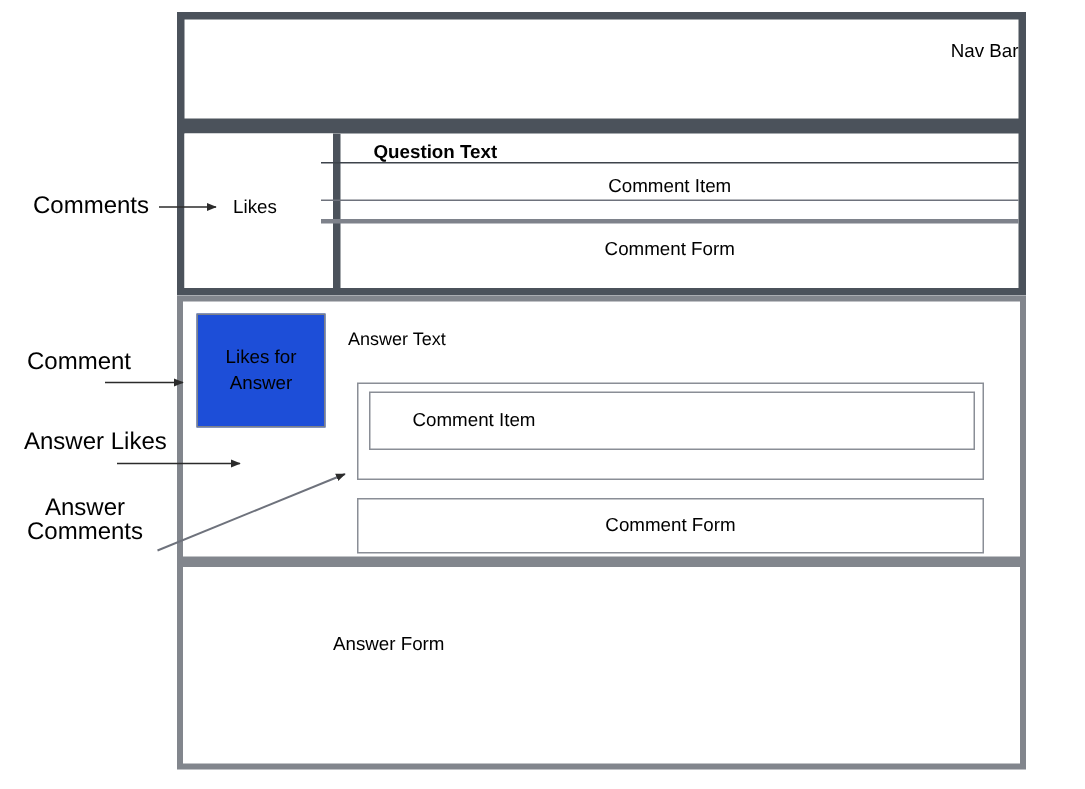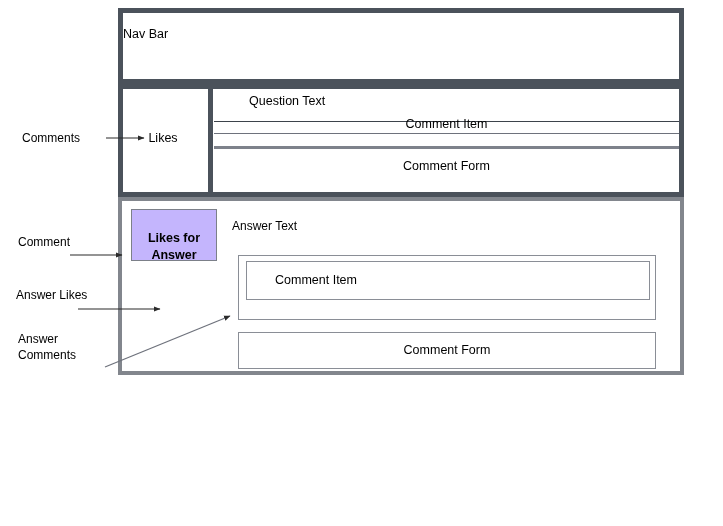--- a/index.html
+++ b/index.html
@@ -20,59 +20,59 @@
     position: absolute;
     inset: 0;
   }
 
   
   .abs { position: absolute; box-sizing: border-box; }
 
   
   .annot {
     position: absolute;
-    font-size: 12px;
+    font-size: 16px;
     line-height: 16px;
     color: #000;
     white-space: pre-line;
-    text-align: left;
+    text-align: center;
   }
 
   
   .navbar {
     left: 118px;
     top: 8px;
     width: 566px;
     height: 76px;
     border: 5px solid #4b525b;
     background: #fff;
   }
   .navbar-label {
     position: absolute;
     left: 0; right: 0;
     top: 14px;
-    text-align: left;
+    text-align: right;
     font-size: 12.5px;
     color: #000;
   }
 
   
   .comments-section {
     left: 118px;
     top: 84px;
     width: 566px;
     height: 113px;
     border: 5px solid #4b525b;
     background: #fff;
   }
   .likes-box {
     position: absolute;
     left: 0;
     top: 0;
-    width: 90px;
+    width: 104px;
     height: 103px;
     border-right: 5px solid #4b525b;
     box-sizing: border-box;
     background: #fff;
   }
   .likes-label {
     position: absolute;
     left: 0; right: 5px;
     top: 42px;
     text-align: center;
@@ -81,23 +81,24 @@
   .q-col {
     position: absolute;
     left: 91px;
     top: 0;
     right: 0;
     bottom: 0;
   }
   .q-text-row {
     position: absolute;
     left: 0; top: 0; right: 0;
-    height: 33px;
+    height: 20px;
     border-bottom: 1.5px solid #3d434b;
     box-sizing: border-box;
+    font-weight: bold;
   }
   .q-text-label {
     position: absolute;
     left: 35px;
     top: 5px;
     font-size: 12.5px;
   }
   .c-item-row {
     position: absolute;
     left: 0; top: 26px; right: 0;
@@ -139,25 +140,24 @@
     width: 566px;
     height: 178px;
     border: 4px solid #82868d;
     background: #fff;
   }
   .likes-answer-box {
     position: absolute;
     left: 9px;
     top: 8px;
     width: 86px;
-    height: 52px;
+    height: 76px;
     border: 1px solid #7c8089;
     box-sizing: border-box;
-    background: #c4b5fd;
-    font-weight: bold;
+    background: #1d4ed8;
   }
   .likes-answer-label {
     position: absolute;
     left: 0; right: 0;
     top: 20px;
     text-align: center;
     font-size: 12.5px;
     line-height: 17px;
     white-space: pre-line;
   }
@@ -283,20 +283,23 @@
         <div class="answer-comment-item-label">Comment Item</div>
       </div>
     </div>
 
     <div class="answer-comment-form">
       <div class="answer-comment-form-label">Comment Form</div>
     </div>
 
   </div>
 
+  <div class="abs answer-form-section">
+    <div class="answer-form-label">Answer Form</div>
+  </div>
 
   <div class="annot" style="left:22px; top:130px;">Comments</div>
 
   <div class="annot" style="left:18px; top:234px;">Comment</div>
 
   <div class="annot" style="left:16px; top:287px;">Answer Likes</div>
 
   <div class="annot" style="left:18px; top:331px;">Answer
 Comments</div>
 

